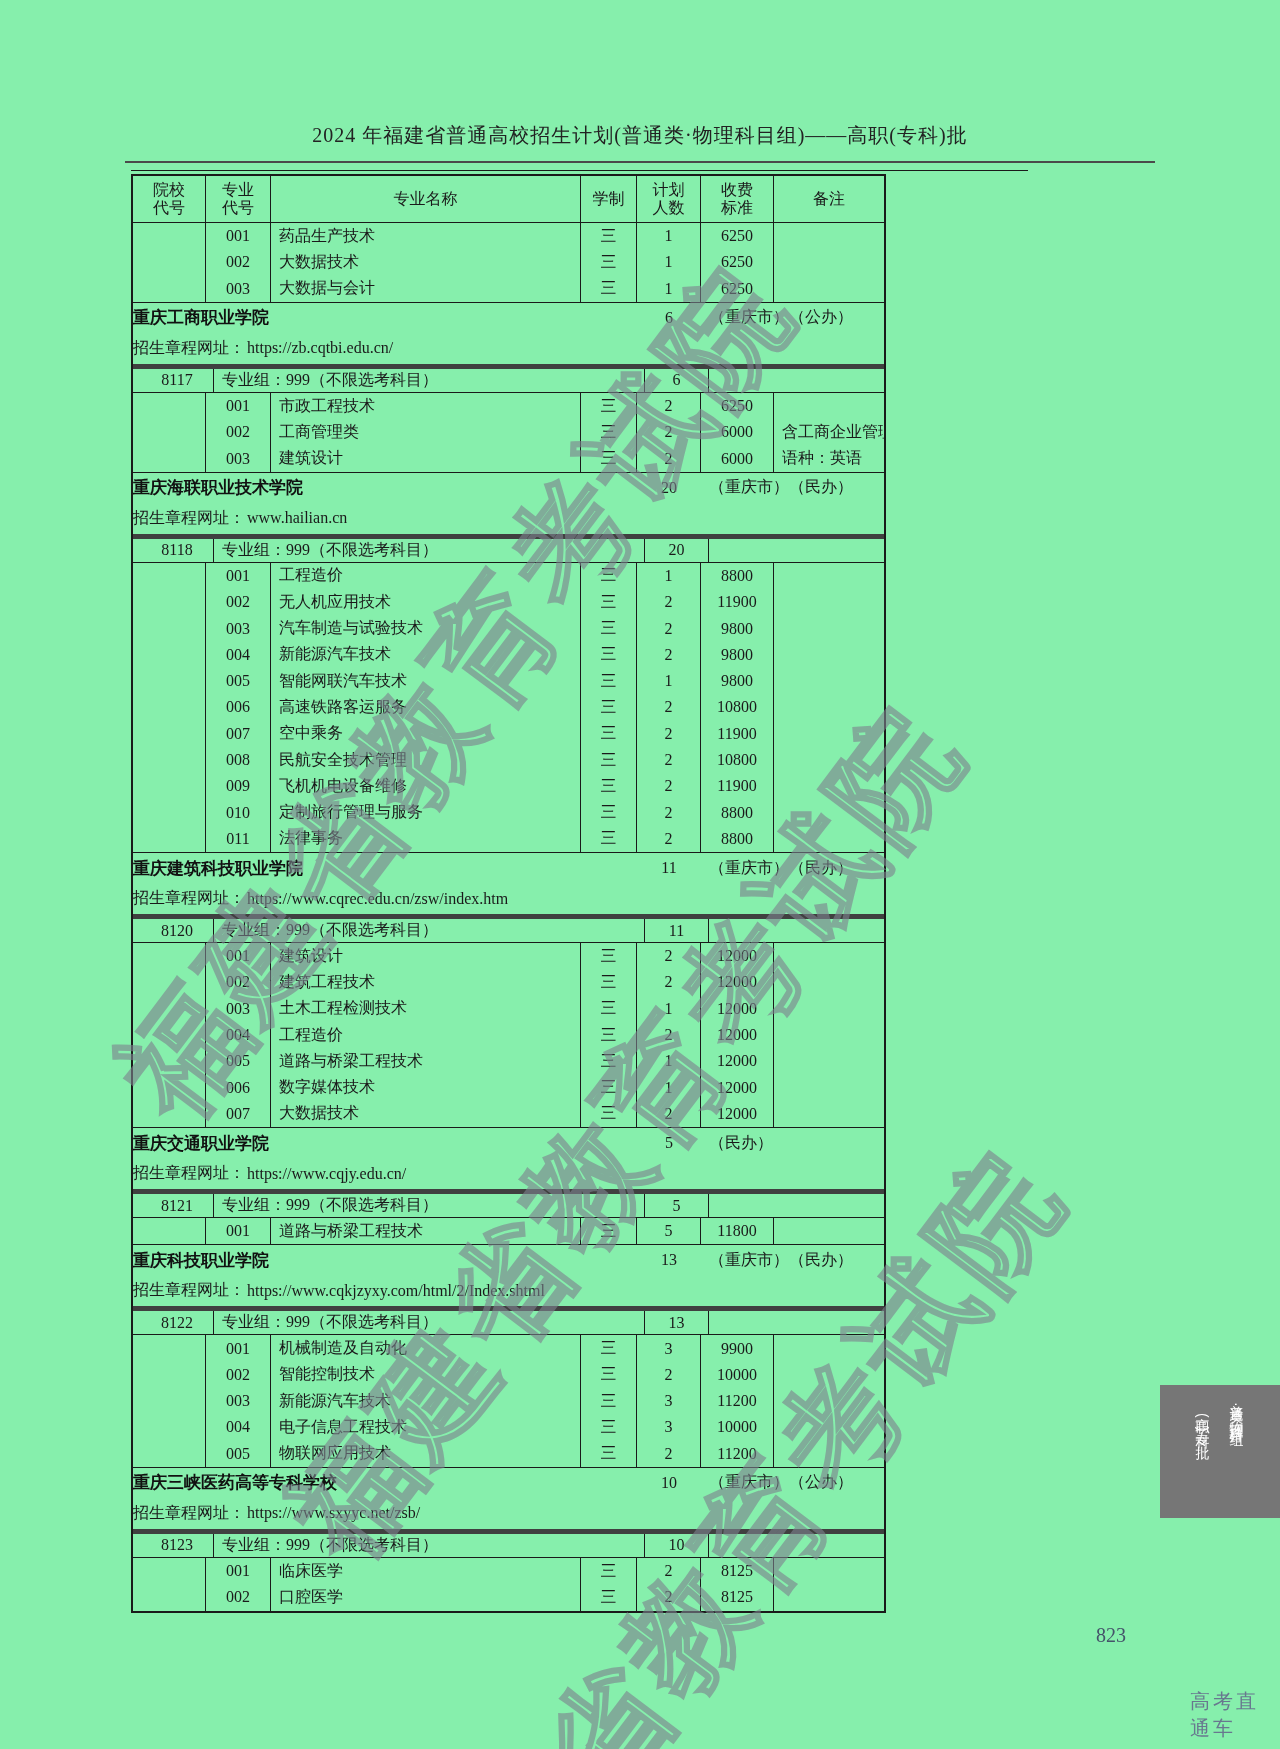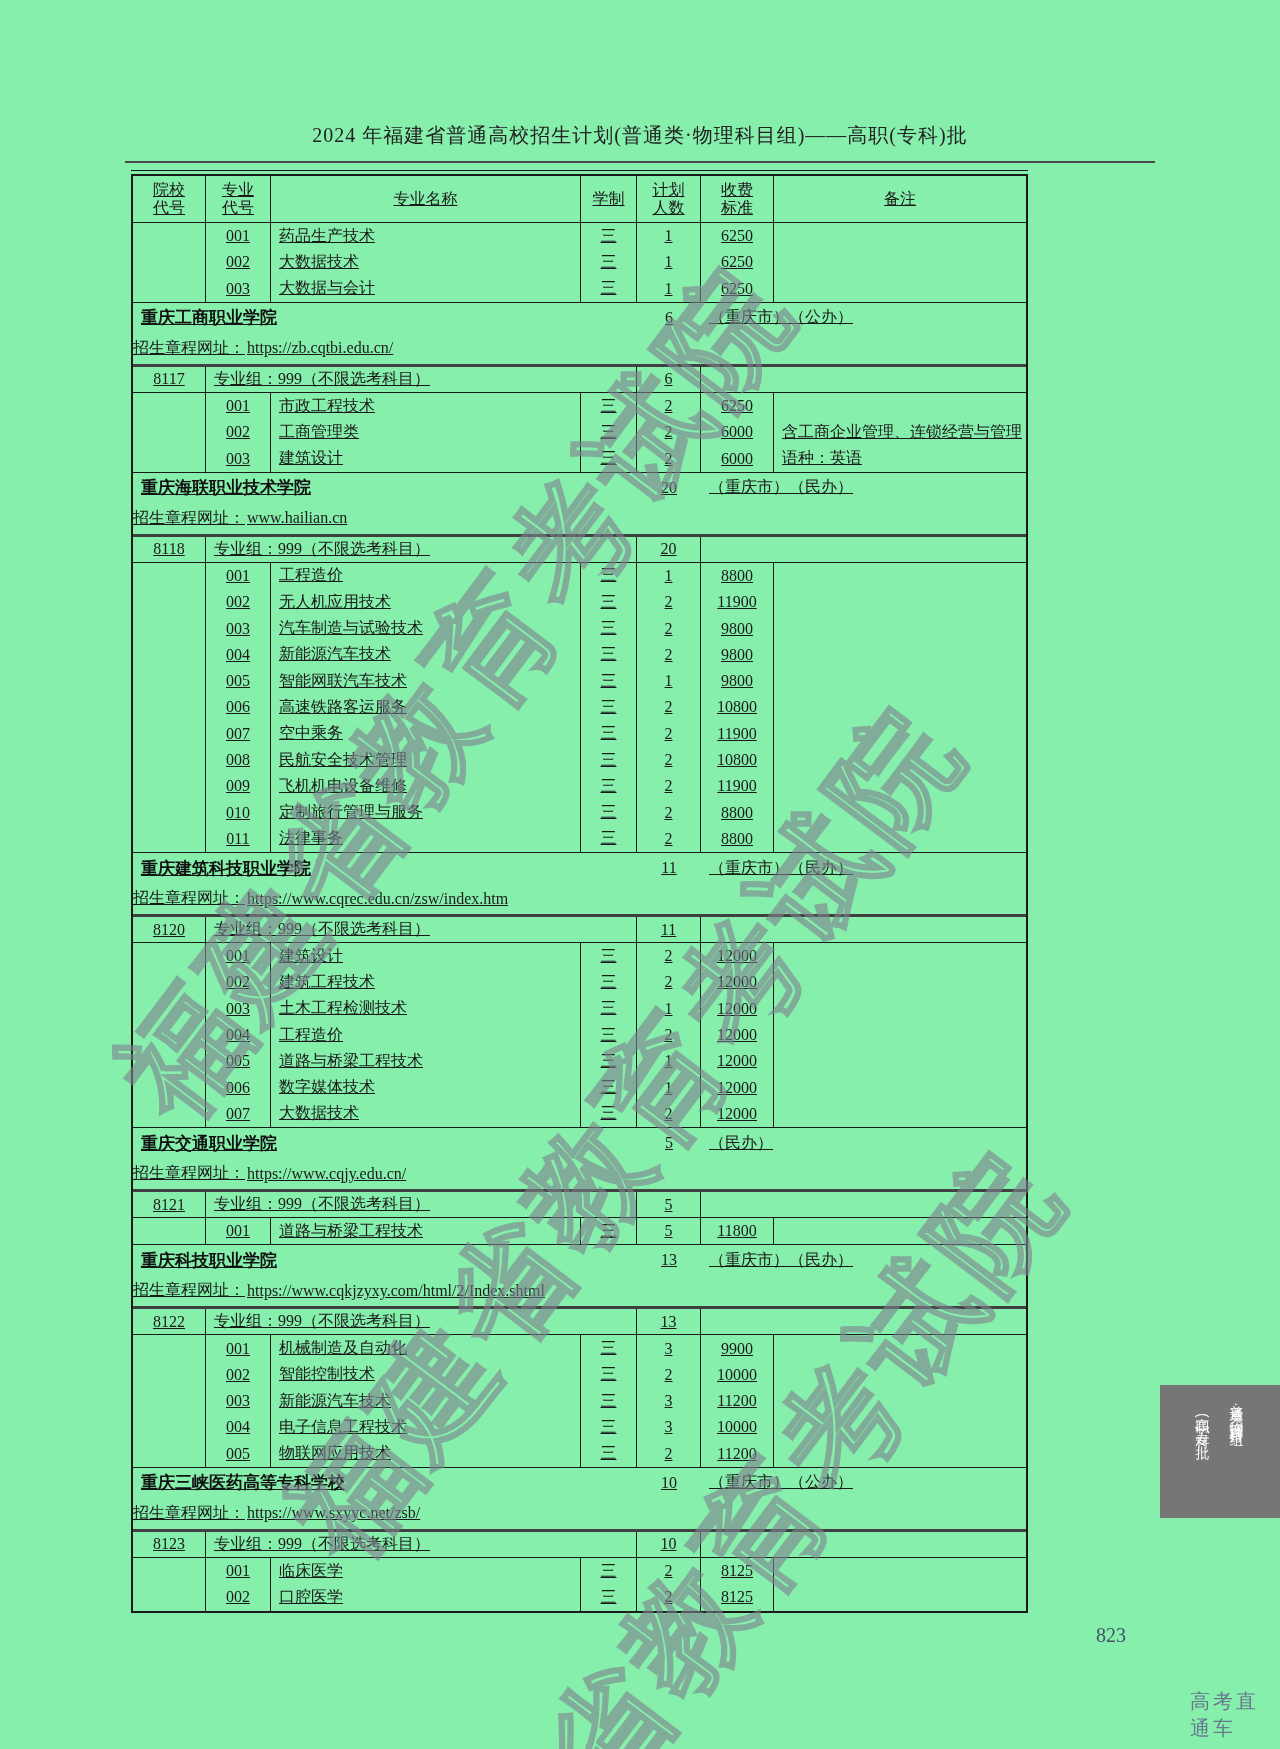--- a/index.html
+++ b/index.html
@@ -3,35 +3,35 @@
 <meta charset="utf-8">
 <style>
   html,body{margin:0;padding:0;background:#e8e8e8;}
   *{box-sizing:border-box;}
   .page{position:relative;width:1280px;height:1749px;background:#86efac;overflow:hidden;
         font-family:"Liberation Serif","DejaVu Serif",serif;color:#1a1a1a;}
   .title{position:absolute;top:122px;left:0;width:1280px;text-align:center;
          font-size:20px;letter-spacing:1px;color:#222;}
   .title-rule{position:absolute;top:161px;left:125px;width:1030px;height:2px;background:#4a4a4a;}
   .table-topline{position:absolute;top:170px;left:131px;width:897px;height:1px;background:#1a1a1a;}
-  .tbl{position:absolute;top:174px;left:131px;width:897px;border:2px solid #1a1a1a;background:transparent;text-decoration:underline;}
+  .tbl{position:absolute;top:174px;left:131px;width:755px;border:2px solid #1a1a1a;background:transparent;}
   .trow{display:flex;width:100%;}
   .cell{display:flex;align-items:center;font-size:16px;overflow:hidden;white-space:nowrap;}
   .v{border-right:1px solid #1a1a1a;}
   .ctr{justify-content:center;}
   .pad{padding-left:8px;}
   .header{height:47px;border-bottom:1px solid #1a1a1a;}
   .hcell{flex-direction:column;justify-content:center;text-align:center;line-height:1.15;font-size:16px;}
   .major{height:26.3px;}
   .school{height:31px;border-top:1.5px solid #1a1a1a;}
   .urlrow{height:31px;}
-  .group{height:29px;border-top:3px solid #404040;border-bottom:1px solid #1a1a1a;}
+  .group{height:29px;border-top:5px solid #404040;border-bottom:1px solid #1a1a1a;padding-left:8px;}
   .c0{width:73px;}.c1{width:65px;}.c2{width:310px;}.c3{width:56px;}.c4{width:64px;}.c5{width:73px;}.c6{flex:1;text-align:center;}
   .g0{width:73px;}.g1{width:431px;}.g2{width:64px;}.g3{flex:1;}
-  .s-name{width:504px;padding-left:8px;font-family:"Liberation Sans","DejaVu Sans",sans-serif;
+  .s-name{width:504px;padding-left:0;font-family:"Liberation Sans","DejaVu Sans",sans-serif;
           font-weight:700;font-size:17px;color:#111;}
   .s-count{width:64px;justify-content:center;}
   .s-remark{flex:1;padding-left:8px;}
   .u-cell{flex:1;}
   .u-cell .lbl{margin-right:2px;}
   .wm{position:absolute;white-space:nowrap;font-size:120px;font-weight:700;letter-spacing:8px;
       color:transparent;-webkit-text-stroke:2.5px rgba(125,131,142,0.62);
       transform:rotate(-53deg);transform-origin:left center;pointer-events:none;z-index:5;
       font-family:"Liberation Serif","DejaVu Serif",serif;}
   .wm1{left:150px;top:1020px;}

